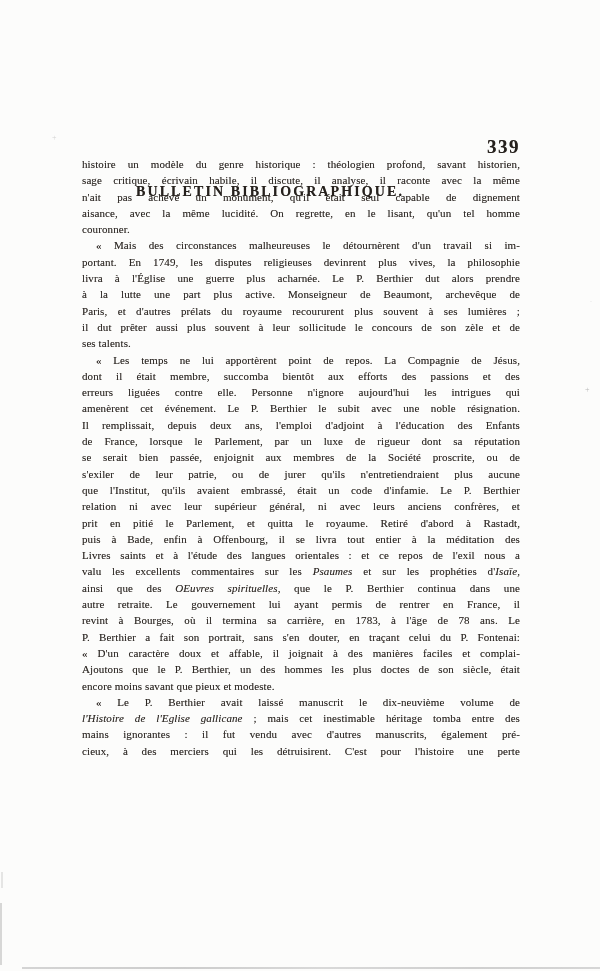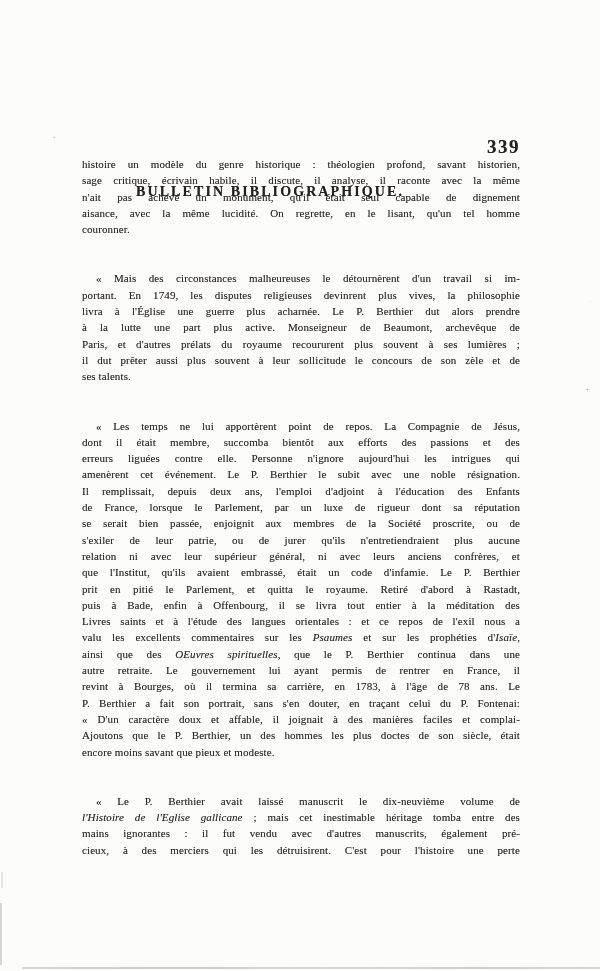--- a/index.html
+++ b/index.html
@@ -34,21 +34,21 @@
     text-shadow: 0 0 0.4px rgba(46,41,37,0.45);
     font-family: Liberation Serif, serif;
   }
   .para { margin: 0; }
   .line {
     line-height: 16.3px; height: 16.3px;
     text-align: justify; text-align-last: justify; -moz-text-align-last: justify;
     white-space: normal;
   }
   .line.last { text-align-last: left; -moz-text-align-last: left; }
-  .line.indent { text-indent: 14px; margin-top: 33px; }
+  .line.indent { text-indent: 14px; }
   .it { font-style: italic; }
   
   .edge-bottom {
     position: absolute; left: 22px; right: 0; bottom: 2px; height: 2px;
     background: linear-gradient(90deg,
       var(--scan-artifact, #cdcdcd), #c4c4c4 28%, #d2d2d2 52%, #c7c7c7 78%, #cfcfcf);
     opacity: 0.85;
   }
   .edge-left {
     position: absolute; left: 0; top: 903px; width: 2px; height: 62px;
@@ -91,22 +91,22 @@
       </div>
       <div class="para">
         <div class="line indent"><span>« Les temps ne lui apportèrent point de repos. La Compagnie de Jésus,</span></div>
         <div class="line"><span>dont il était membre, succomba bientôt aux efforts des passions et des</span></div>
         <div class="line"><span>erreurs liguées contre elle. Personne n'ignore aujourd'hui les intrigues qui</span></div>
         <div class="line"><span>amenèrent cet événement. Le P. Berthier le subit avec une noble résignation.</span></div>
         <div class="line"><span>Il remplissait, depuis deux ans, l'emploi d'adjoint à l'éducation des Enfants</span></div>
         <div class="line"><span>de France, lorsque le Parlement, par un luxe de rigueur dont sa réputation</span></div>
         <div class="line"><span>se serait bien passée, enjoignit aux membres de la Société proscrite, ou de</span></div>
         <div class="line"><span>s'exiler de leur patrie, ou de jurer qu'ils n'entretiendraient plus aucune</span></div>
+        <div class="line"><span>que l'Institut, qu'ils avaient embrassé, était un code d'infamie. Le P. Berthier</span></div>
         <div class="line"><span>relation ni avec leur supérieur général, ni avec leurs anciens confrères, et</span></div>
-        <div class="line"><span>que l'Institut, qu'ils avaient embrassé, était un code d'infamie. Le P. Berthier</span></div>
         <div class="line"><span>prit en pitié le Parlement, et quitta le royaume. Retiré d'abord à Rastadt,</span></div>
         <div class="line"><span>puis à Bade, enfin à Offenbourg, il se livra tout entier à la méditation des</span></div>
         <div class="line"><span>Livres saints et à l'étude des langues orientales : et ce repos de l'exil nous a</span></div>
         <div class="line"><span>valu les excellents commentaires sur les </span><span class="it">Psaumes</span><span> et sur les prophéties d'</span><span class="it">Isaïe</span><span>,</span></div>
         <div class="line"><span>ainsi que des </span><span class="it">OEuvres spirituelles</span><span>, que le P. Berthier continua dans une</span></div>
         <div class="line"><span>autre retraite. Le gouvernement lui ayant permis de rentrer en France, il</span></div>
         <div class="line"><span>revint à Bourges, où il termina sa carrière, en 1783, à l'âge de 78 ans. Le</span></div>
         <div class="line"><span>P. Berthier a fait son portrait, sans s'en douter, en traçant celui du P. Fontenai:</span></div>
         <div class="line"><span>« D'un caractère doux et affable, il joignait à des manières faciles et complai-</span></div>
         <div class="line"><span>Ajoutons que le P. Berthier, un des hommes les plus doctes de son siècle, était</span></div>

